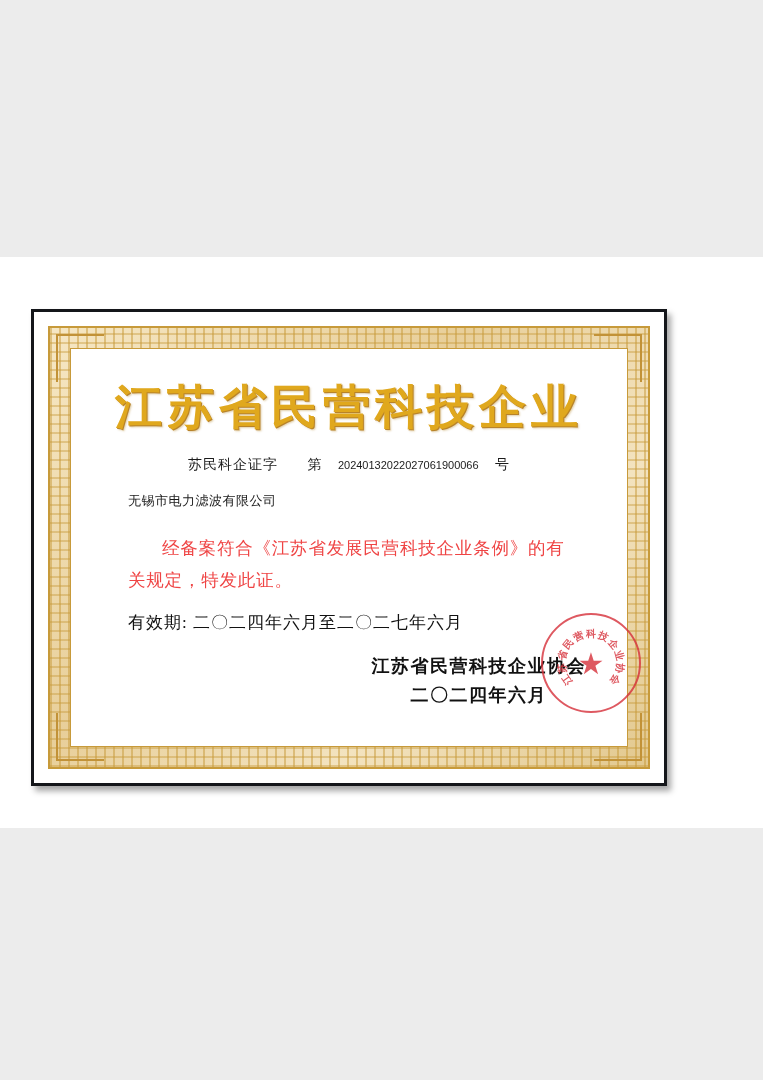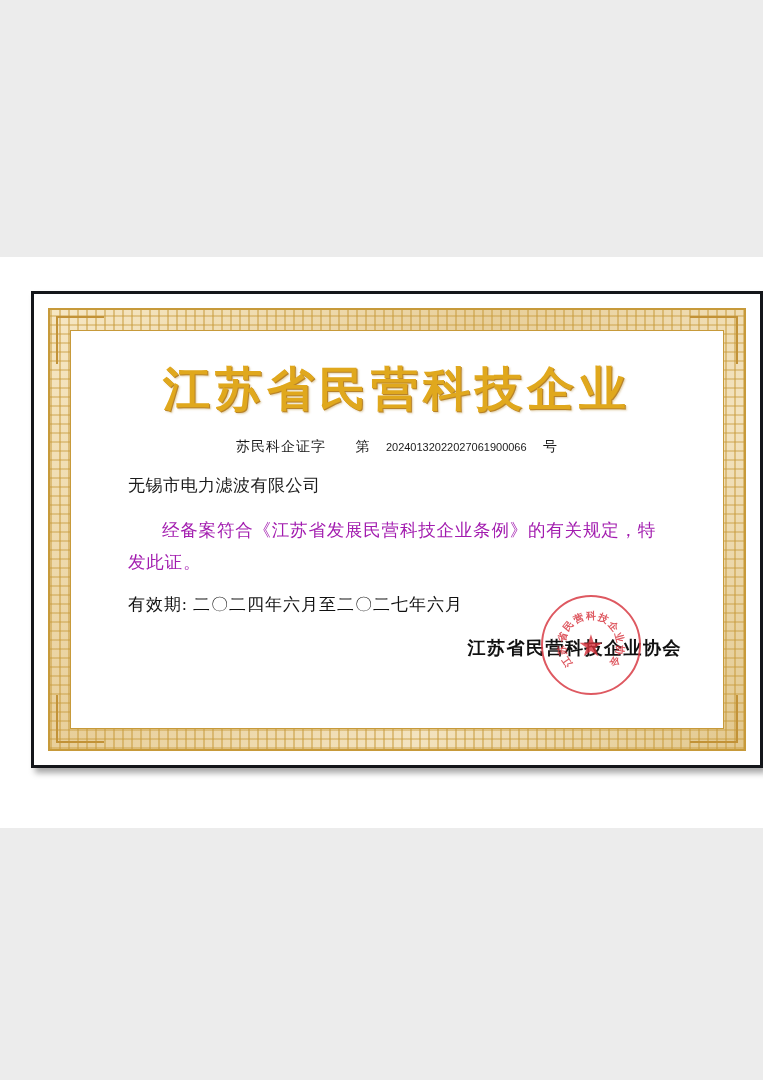--- a/index.html
+++ b/index.html
@@ -21,22 +21,22 @@
     top: 257px;
     width: 763px;
     height: 571px;
     background: #ffffff;
   }
 
   
   .certificate {
     position: absolute;
     left: 31px;
-    top: 291px;
-    width: 732px;
+    top: 309px;
+    width: 636px;
     height: 477px;
     background: #ffffff;
     box-sizing: border-box;
     border: 3px solid #14161a;
     box-shadow: 4px 5px 6px rgba(0,0,0,0.35);
   }
 
   
   .gold-band {
     position: absolute;
@@ -127,33 +127,33 @@
     letter-spacing: 0;
     margin: 0 13px;
     text-align: center;
   }
   .serial-row .hao { letter-spacing: 1px; }
 
   .company {
     position: absolute;
     left: 54px;
     top: 140px;
-    font-size: 17px;
+    font-size: 13px;
     color: #1b1b1b;
     letter-spacing: 0.5px;
   }
 
   .body-p {
     position: absolute;
     left: 54px;
     right: 48px;
     top: 180px;
     font-size: 17.5px;
     line-height: 32px;
-    color: #a21caf;
+    color: #ef4444;
     letter-spacing: 0.8px;
     text-indent: 34px;
   }
 
   .validity {
     position: absolute;
     left: 54px;
     top: 259px;
     font-size: 17px;
     color: #111;
@@ -243,20 +243,21 @@
     </div>
 
     <div class="company">无锡市电力滤波有限公司</div>
 
     <div class="body-p">经备案符合《江苏省发展民营科技企业条例》的有关规定，特发此证。</div>
 
     <div class="validity">有效期: 二〇二四年六月至二〇二七年六月</div>
 
     <div class="issuer">
       <div>江苏省民营科技企业协会</div>
+      <div>二〇二四年六月</div>
     </div>
 
     <div class="seal">
       <div class="ring-text">
           <span style="transform: rotate(-125deg) translateY(-36px) rotate(0deg);">
             <i>江</i>
           </span>
           <span style="transform: rotate(-100deg) translateY(-36px) rotate(0deg);">
             <i>苏</i>
           </span>

